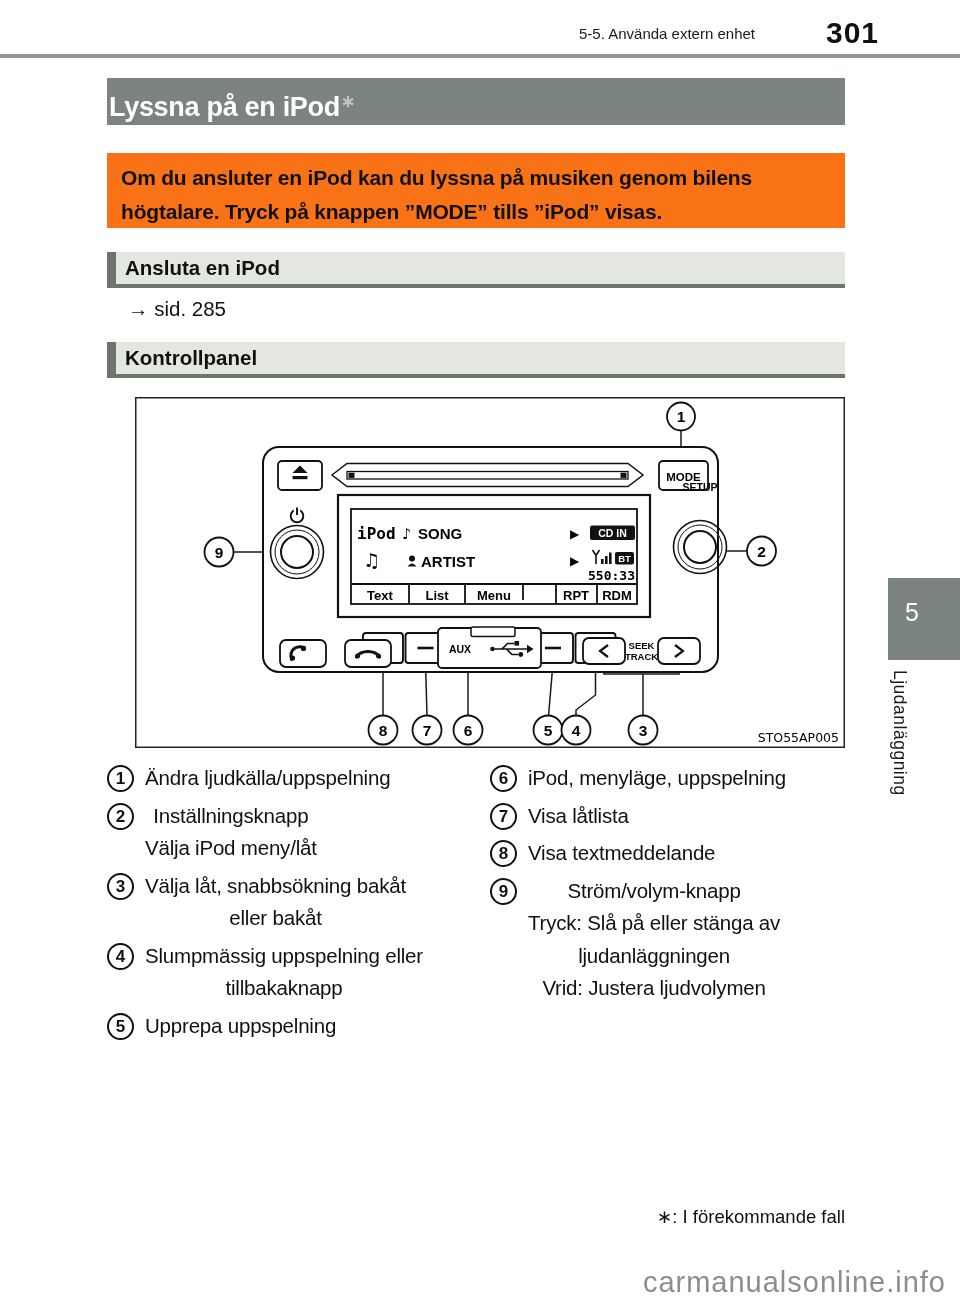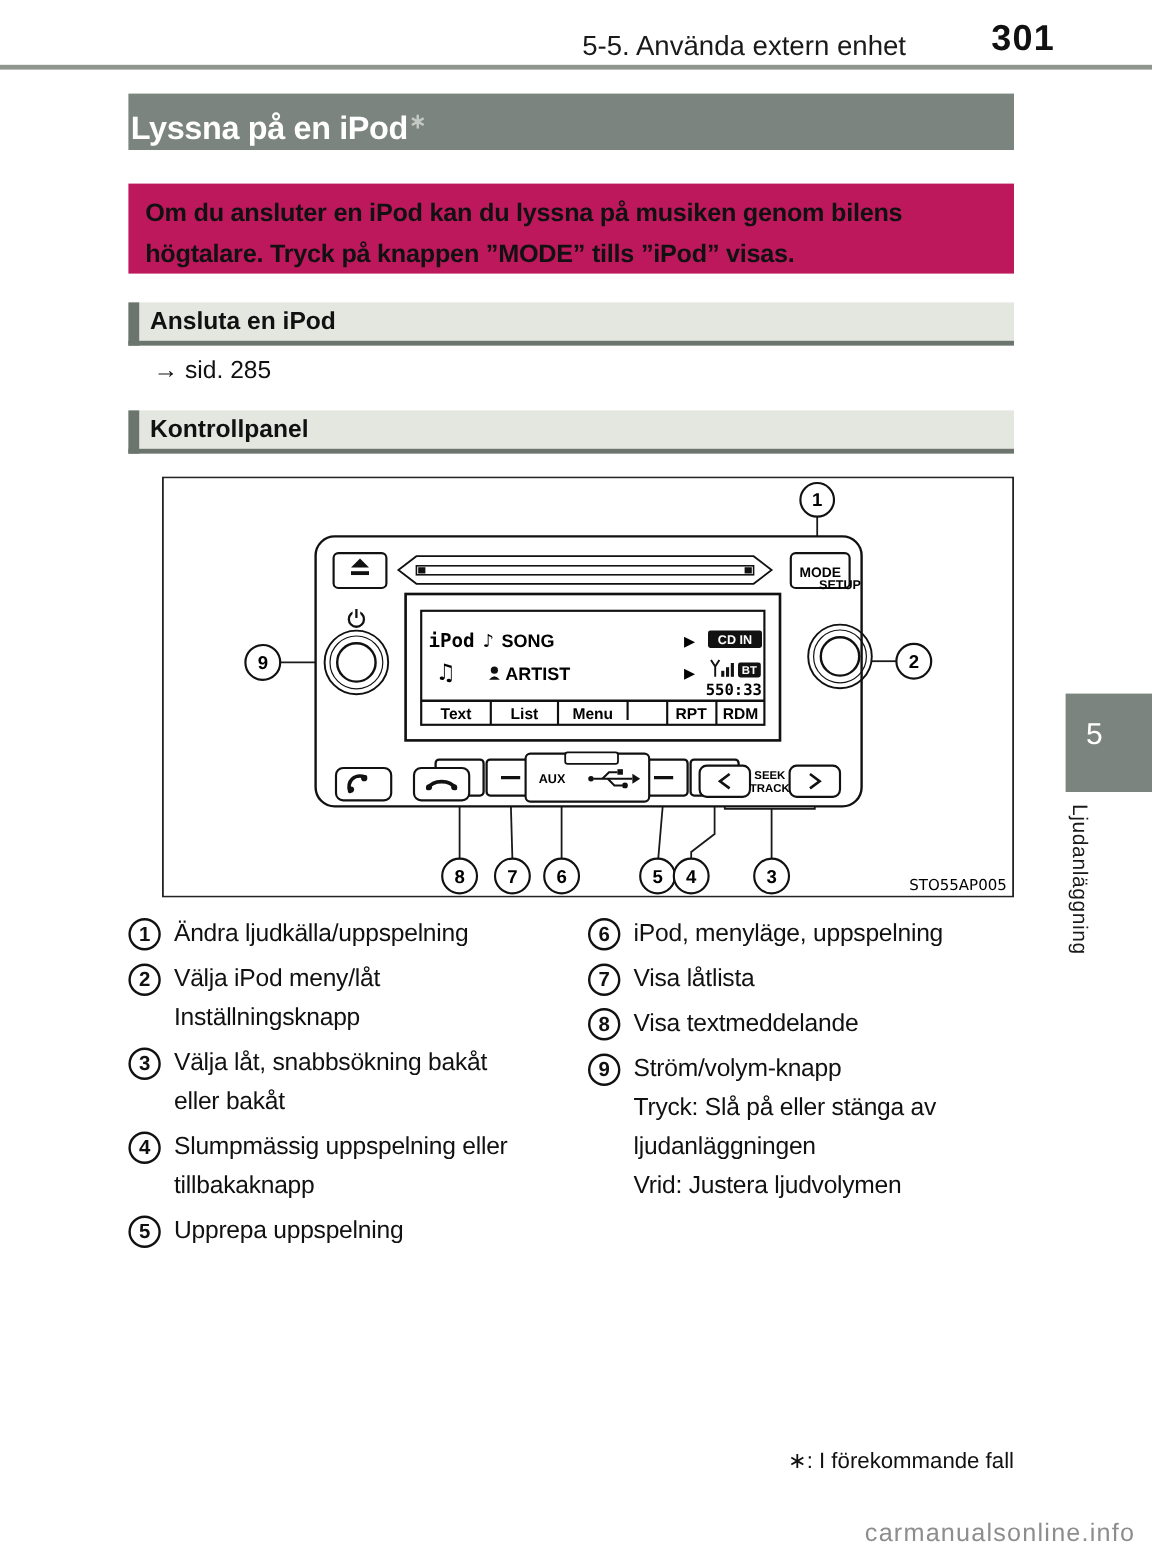--- a/index.html
+++ b/index.html
@@ -1,32 +1,32 @@
 <!DOCTYPE html>
 <html><head>
 <meta charset="utf-8">
 <style>
   html,body{margin:0;padding:0;background:#ffffff;}
   .page{position:relative;width:960px;height:1302px;background:#ffffff;overflow:hidden;
         font-family:"Liberation Sans",sans-serif;color:#111;}
 
   
   .header-section{position:absolute;top:25px;left:0;width:755px;text-align:right;
-    font-size:23px;color:#1a1a1a;}
+    font-size:15px;color:#1a1a1a;}
   .page-number{position:absolute;top:16px;left:826px;font-size:30px;font-weight:bold;letter-spacing:1px;}
   .header-rule{position:absolute;top:54px;left:0;width:960px;height:4px;background:#8f968f;}
 
   
   .title-bar{position:absolute;left:107px;top:78px;width:738px;height:47px;background:#7b847e;
     color:#fff;font-size:27px;font-weight:bold;line-height:47px;padding-left:2px;
     box-sizing:border-box;letter-spacing:-0.3px;}
   .title-asterisk{color:#c3c8c3;font-size:17px;vertical-align:9px;margin-left:1px;}
 
   
-  .intro-box{position:absolute;left:107px;top:153px;width:738px;height:75px;background:#be185d;
+  .intro-box{position:absolute;left:107px;top:153px;width:738px;height:75px;background:#f97316;
     font-weight:bold;font-size:21px;line-height:33.5px;padding:8px 0 0 14px;box-sizing:border-box;
     letter-spacing:-0.2px;}
 
   
   .section-bar{position:absolute;left:107px;width:738px;height:36px;background:#e4e7df;
     border-left:9px solid #6b746d;border-bottom:4px solid #6b746d;box-sizing:border-box;
     font-weight:bold;font-size:20.5px;line-height:31px;padding-left:9px;}
   .section-bar.s1{top:252px;}
   .section-bar.s2{top:342px;}
   .ref-line{position:absolute;left:128px;top:297px;font-size:20.5px;}
@@ -38,25 +38,25 @@
   .svg-plain{font-family:"DejaVu Sans","Liberation Sans",sans-serif;}
 
   
   .legend-col{position:absolute;top:762px;}
   .legend-col.left{left:107px;width:382px;}
   .legend-col.right{left:490px;width:372px;}
   .legend-item{display:flex;gap:11px;margin-bottom:5px;}
   .callout-num{flex:0 0 27px;width:27px;height:27px;border:2px solid #111;border-radius:50%;
     font-size:17px;font-weight:bold;text-align:center;line-height:24px;margin-top:3px;
     box-sizing:border-box;}
-  .legend-text{font-size:20.5px;line-height:32.5px;letter-spacing:-0.2px;}
+  .legend-text{font-size:20.5px;line-height:32.5px;letter-spacing:-0.2px;text-align:center;}
 
   
   .footnote{position:absolute;top:1206px;left:0;width:845px;text-align:right;font-size:18.5px;}
-  .watermark{position:absolute;top:1266px;left:0;width:946px;text-align:right;font-size:21px;
+  .watermark{position:absolute;top:1266px;left:0;width:946px;text-align:right;font-size:29px;
     color:#8d8d8d;letter-spacing:1px;}
 
   
   .side-tab{position:absolute;left:888px;top:578px;width:72px;height:82px;background:#7b847e;
     color:#fff;font-size:25px;padding:20px 0 0 17px;box-sizing:border-box;}
   .side-label{position:absolute;left:889px;top:670px;writing-mode:vertical-rl;
     font-size:17.5px;letter-spacing:0.5px;color:#1a1a1a;}
 </style>
 </head>
 <body>
@@ -270,22 +270,22 @@
   <div class="legend-col left" id="legend-left">
       <div class="legend-item">
         <span class="callout-num">1</span>
         <div class="legend-text">
           <div>Ändra ljudkälla/uppspelning</div>
         </div>
       </div>
       <div class="legend-item">
         <span class="callout-num">2</span>
         <div class="legend-text">
+          <div>Inställningsknapp</div>
           <div>Välja iPod meny/låt</div>
-          <div>Inställningsknapp</div>
         </div>
       </div>
       <div class="legend-item">
         <span class="callout-num">3</span>
         <div class="legend-text">
           <div>Välja låt, snabbsökning bakåt</div>
           <div>eller bakåt</div>
         </div>
       </div>
       <div class="legend-item">

